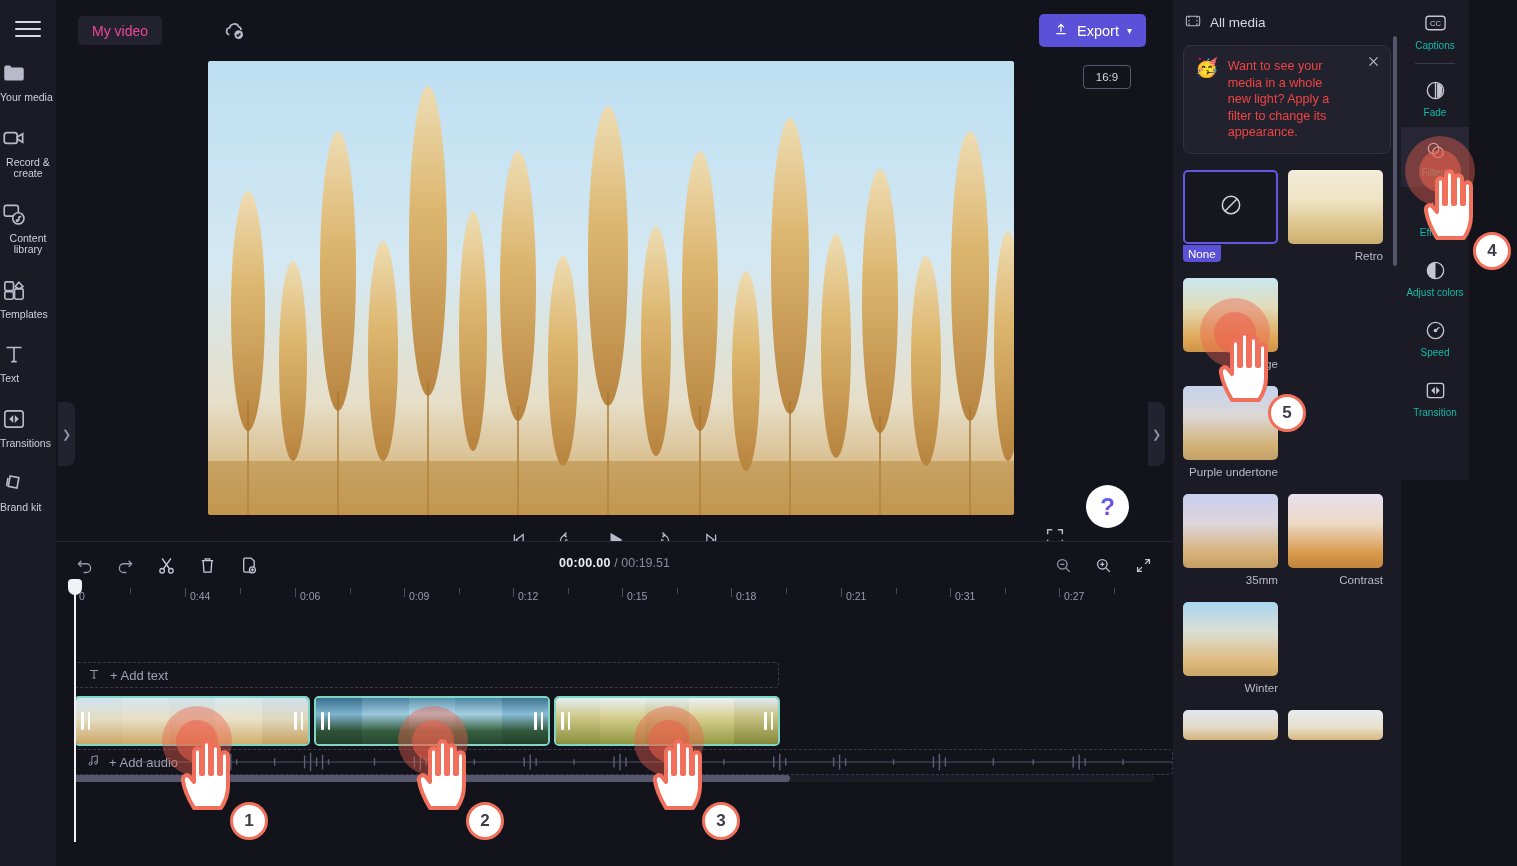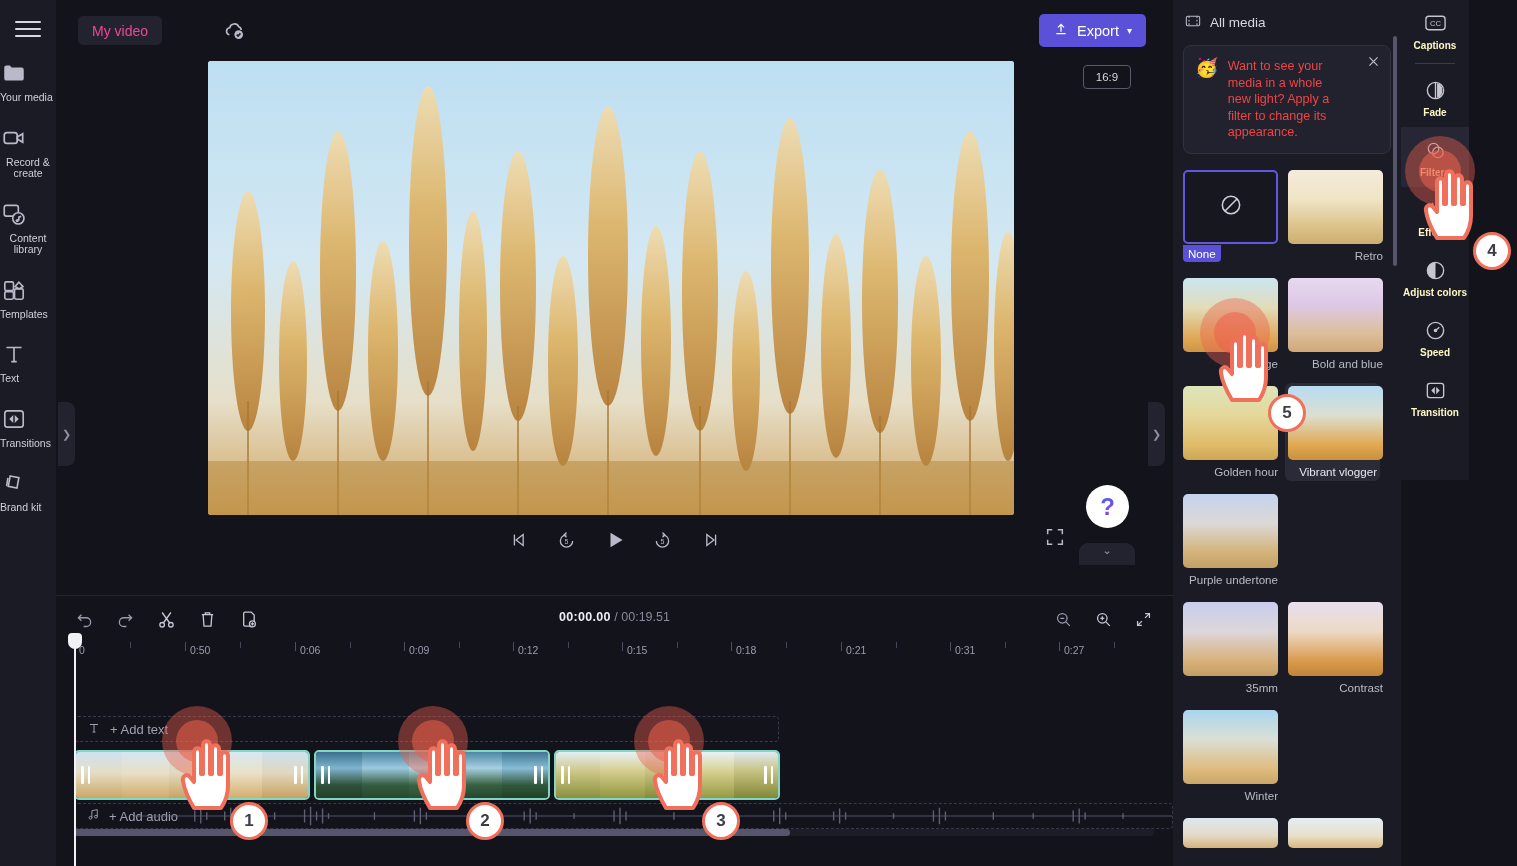--- a/index.html
+++ b/index.html
@@ -83,21 +83,21 @@
   }
   .collapse-tab {
     position: absolute; width: 17px; height: 64px; background: #23232f;
     border-radius: 0 8px 8px 0; color: #8f8fa3; font-size: 11px;
     display: flex; align-items: center; justify-content: center; cursor: pointer;
   }
   .collapse-left { left: 58px; top: 402px; }
   .collapse-right { left: 1148px; top: 402px; }
 
   
-  .timeline { position: absolute; left: 56px; top: 595px; width: 1117px; height: 243px; background: #13131c;
+  .timeline { position: absolute; left: 56px; top: 541px; width: 1117px; height: 243px; background: #13131c;
     border-top: 1px solid #262633; }
   .tl-toolbar { position: absolute; left: 0; top: 0; width: 1117px; height: 46px; }
   .tl-tools { position: absolute; left: 16px; top: 11px; display: flex; gap: 17px; }
   .tl-tools .tico { width: 24px; height: 24px; display: flex; align-items: center; justify-content: center; cursor: pointer; }
   .timecode { position: absolute; left: 0; right: 0; top: 14px; text-align: center; font-size: 12.5px; }
   .timecode .cur { color: #eceef5; font-weight: bold; letter-spacing: .3px; }
   .timecode .tot { color: #8a8a9c; }
   .tl-zoom { position: absolute; right: 19px; top: 12px; display: flex; gap: 18px; }
   .tl-zoom .zico { width: 22px; height: 22px; display: flex; align-items: center; justify-content: center; cursor: pointer; }
 
@@ -163,23 +163,23 @@
     padding: 2px 5px; margin-top: -1px; display: inline-block; }
   .fitem.none .fthumb { background: #17171f; border: 2px solid #6257e0; display: flex; align-items: center; justify-content: center; }
   .fitem.hov { background: #2b2b38; border-radius: 6px; padding: 3px; margin: -3px; }
   .fitem.hov .flabel { color: #e6e6ee; }
   .panel-scroll { position: absolute; right: 4px; top: 36px; width: 4px; height: 230px; background: #55556b; border-radius: 3px; }
 
   
   .right-rail { position: absolute; left: 1401px; top: 0; width: 116px; height: 866px; background: #13131c; }
   .rr-inner { position: absolute; left: 0; top: 0; width: 68px; height: 480px; background: #1b1b26; }
   .rr-item { width: 68px; padding: 11px 0 9px 0; display: flex; flex-direction: column;
-    align-items: center; cursor: pointer; color: #fef9c3; }
+    align-items: center; cursor: pointer; color: #14b8a6; }
   .rr-item .ico { width: 24px; height: 24px; display: flex; align-items: center; justify-content: center; }
-  .rr-item .lbl { font-size: 10px; margin-top: 5px; text-align: center; line-height: 11px; font-weight: bold; }
+  .rr-item .lbl { font-size: 10px; margin-top: 5px; text-align: center; line-height: 11px; }
   .rr-item.active { background: #262635; }
   .rr-sep { width: 40px; height: 1px; background: #3a3a4a; margin: 3px auto; }
 
   
   .ann { position: absolute; z-index: 30; }
   .ann .ring { position: absolute; left: 0; top: 0; width: 70px; height: 70px; border-radius: 50%;
     background: rgba(237,96,77,.42); }
   .ann .ring.inner { left: 14px; top: 14px; width: 42px; height: 42px; background: rgba(237,96,77,.55); }
   .ann .hand { position: absolute; left: 18px; top: 30px; width: 58px; height: 76px; }
   .ann .num {
@@ -455,21 +455,21 @@
             </svg>
         </div>
       </div>
     </div>
 
     <div class="ruler">
       <div class="tick" style="left:0px"></div>
       <div class="tlabel" style="left:5px">0</div>
       <div class="tick minor" style="left:56px"></div>
       <div class="tick" style="left:111px"></div>
-      <div class="tlabel" style="left:116px">0:50</div>
+      <div class="tlabel" style="left:116px">0:44</div>
       <div class="tick minor" style="left:166px"></div>
       <div class="tick" style="left:221px"></div>
       <div class="tlabel" style="left:226px">0:06</div>
       <div class="tick minor" style="left:276px"></div>
       <div class="tick" style="left:330px"></div>
       <div class="tlabel" style="left:335px">0:09</div>
       <div class="tick minor" style="left:385px"></div>
       <div class="tick" style="left:439px"></div>
       <div class="tlabel" style="left:444px">0:12</div>
       <div class="tick minor" style="left:494px"></div>
@@ -622,36 +622,22 @@
           <div class="fthumb" style="background:linear-gradient(#f3ecd9 0%,#efe4c6 40%,#ddc48c 75%,#cbae70 100%)"></div>
           <div class="flabel">Retro</div>
         </div>
       </div>
 
       <div class="frow">
         <div class="fitem">
           <div class="fthumb" style="background:linear-gradient(#c9e6f0 0%,#e2dcb8 40%,#e0a95a 80%,#cf9446 100%)"></div>
           <div class="flabel">Orange</div>
         </div>
-        <div class="fitem">
-          <div class="fthumb" style="background:linear-gradient(#e6d9ee 0%,#ddc9e6 35%,#dcbe9b 75%,#cfa878 100%)"></div>
-          <div class="flabel">Bold and blue</div>
-        </div>
-      </div>
-
-      <div class="frow">
-        <div class="fitem">
-          <div class="fthumb" style="background:linear-gradient(#dde5ba 0%,#e5d79a 40%,#dfbb6a 80%,#cfa654 100%)"></div>
-          <div class="flabel">Golden hour</div>
-        </div>
-        <div class="fitem hov">
-          <div class="fthumb" style="background:linear-gradient(#b7dcf2 0%,#dbdfd0 40%,#e0a84f 80%,#c9913f 100%)"></div>
-          <div class="flabel">Vibrant vlogger</div>
-        </div>
-      </div>
+      </div>
+
 
       <div class="frow">
         <div class="fitem">
           <div class="fthumb" style="background:linear-gradient(#c5d3ee 0%,#dcd8d6 40%,#d3b277 80%,#c2a067 100%)"></div>
           <div class="flabel">Purple undertone</div>
         </div>
       </div>
 
       <div class="frow">
         <div class="fitem">

